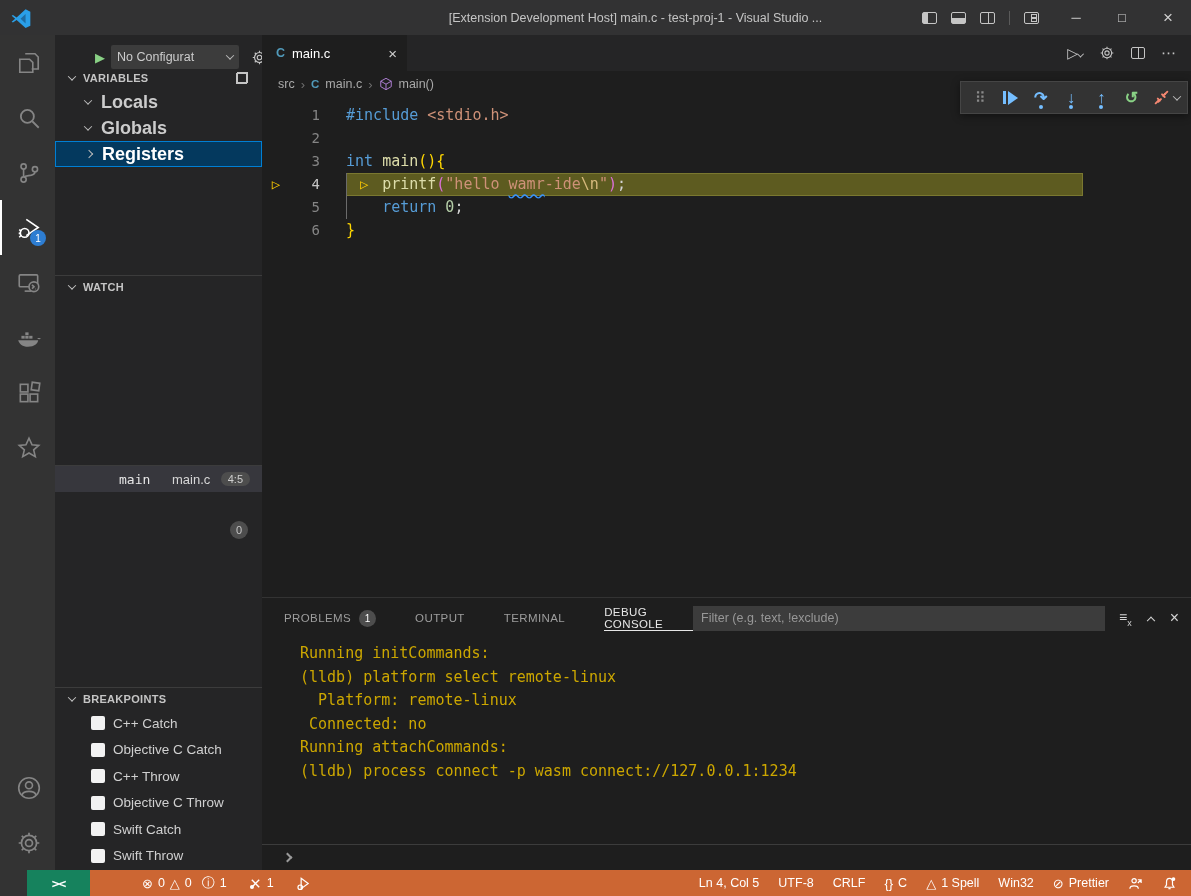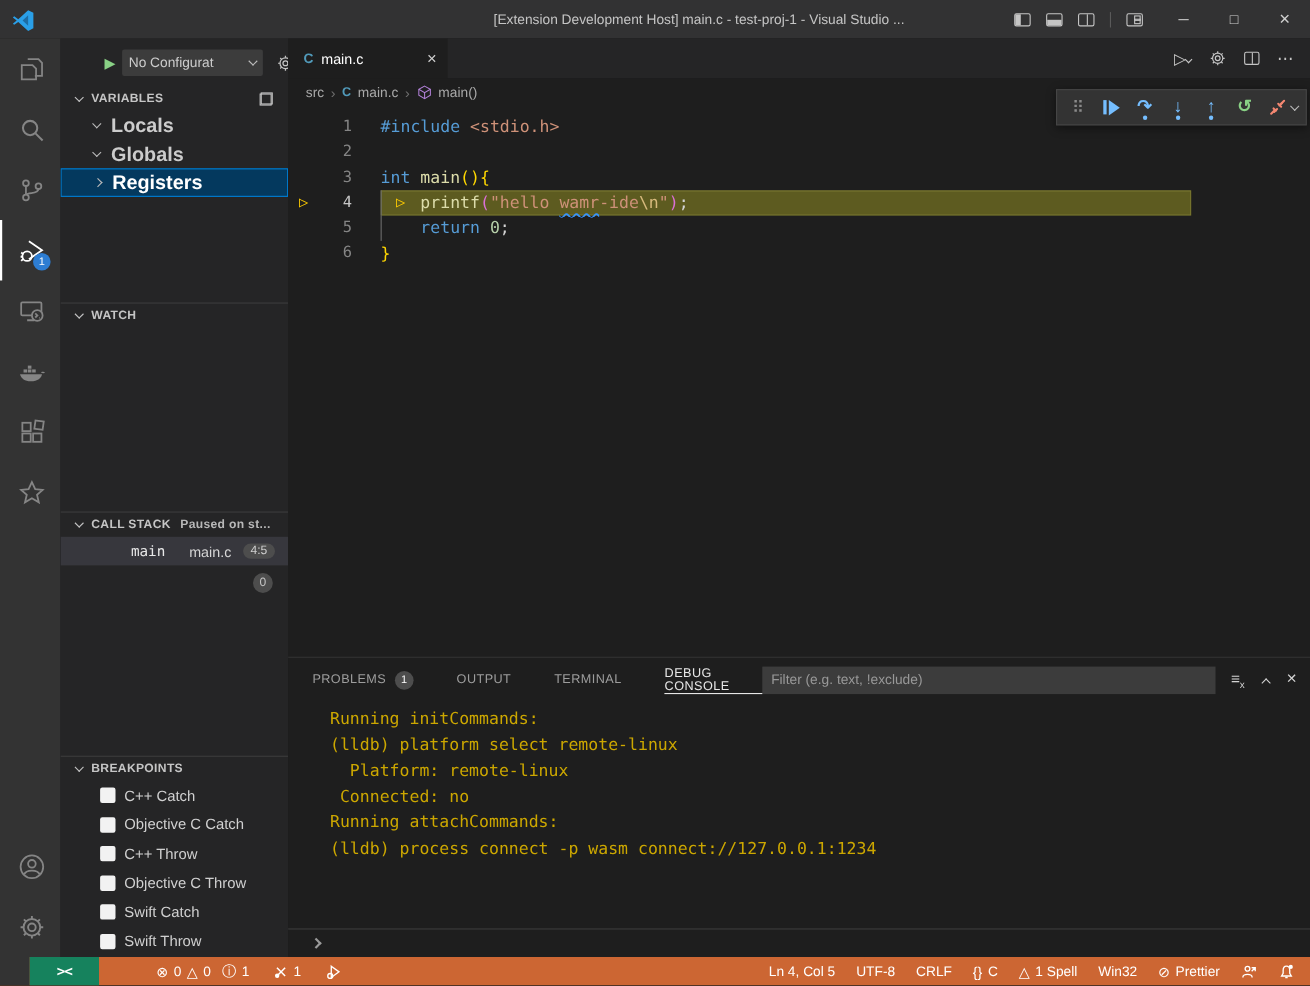--- a/index.html
+++ b/index.html
@@ -54,21 +54,21 @@
   .config-gear{position:absolute;left:196px;top:5px;color:#c5c5c5;}
   .section-hdr{display:flex;align-items:center;height:22px;font-size:11px;font-weight:bold;color:#c5c5c5;letter-spacing:.3px;}
   .section-hdr .chev{margin:0 8px 0 14px;color:#c5c5c5;}
   .sec-divider{border-top:1px solid #3c3c3c;}
   .tree-row{display:flex;align-items:center;height:26px;font-weight:bold;color:#cccccc;font-size:18px;}
   .tree-row .chev{margin:0 10px 0 30px;color:#bbbbbb;}
   .tree-row.selected{background:#04395e;border:1px solid #007fd4;color:#ffffff;}
   .copy-icon{position:relative;width:12px;height:12px;margin-left:auto;margin-right:14px;}
   .copy-icon::before{content:"";position:absolute;left:0;bottom:0;width:9px;height:9px;border:1px solid #c5c5c5;background:#252526;}
   .copy-icon::after{content:"";position:absolute;right:0;top:0;width:9px;height:9px;border:1px solid #c5c5c5;}
-  .vars-block{position:absolute;top:44px;left:0;width:100%;}
+  .vars-block{position:absolute;top:32px;left:0;width:100%;}
   .watch-block{position:absolute;top:240px;left:0;width:100%;}
   .cs-block{position:absolute;top:430px;left:0;width:100%;}
   .cs-status{margin-left:auto;margin-right:16px;font-size:11px;font-weight:bold;color:#b8b8b8;}
   .cs-row{display:flex;align-items:center;height:26px;background:#37373d;padding:0 12px 0 64px;color:#e8e8e8;}
   .cs-fn{font-family:"DejaVu Sans Mono",monospace;font-size:13px;width:53px;}
   .cs-file{font-size:13px;color:#d6d6d6;}
   .pill{margin-left:auto;background:#4d4d4d;color:#cfcfcf;border-radius:9px;padding:1px 7px;font-size:11px;}
   .cs-badge0{position:absolute;right:14px;top:56px;width:18px;height:18px;border-radius:50%;background:#4d4d4d;color:#c5c5c5;font-size:11px;display:flex;align-items:center;justify-content:center;}
   .bp-block{position:absolute;top:652px;left:0;width:100%;}
   .bp-row{display:flex;align-items:center;height:26.5px;padding-left:36px;color:#d0d0d0;font-size:13.5px;}
@@ -284,25 +284,20 @@
     <div class="watch-block">
       <div class="sec-divider"></div>
       <div class="section-hdr">
         <span class="chev down"></span>
         <span>WATCH</span>
       </div>
     </div>
 
     <div class="cs-block">
       <div class="sec-divider"></div>
-      <div class="section-hdr">
-        <span class="chev down"></span>
-        <span>CALL STACK</span>
-        <span class="cs-status">Paused on st...</span>
-      </div>
       <div class="cs-row">
         <span class="cs-fn">main</span>
         <span class="cs-file">main.c</span>
         <span class="pill">4:5</span>
       </div>
       <span class="cs-badge0">0</span>
     </div>
 
     <div class="bp-block">
       <div class="sec-divider"></div>

